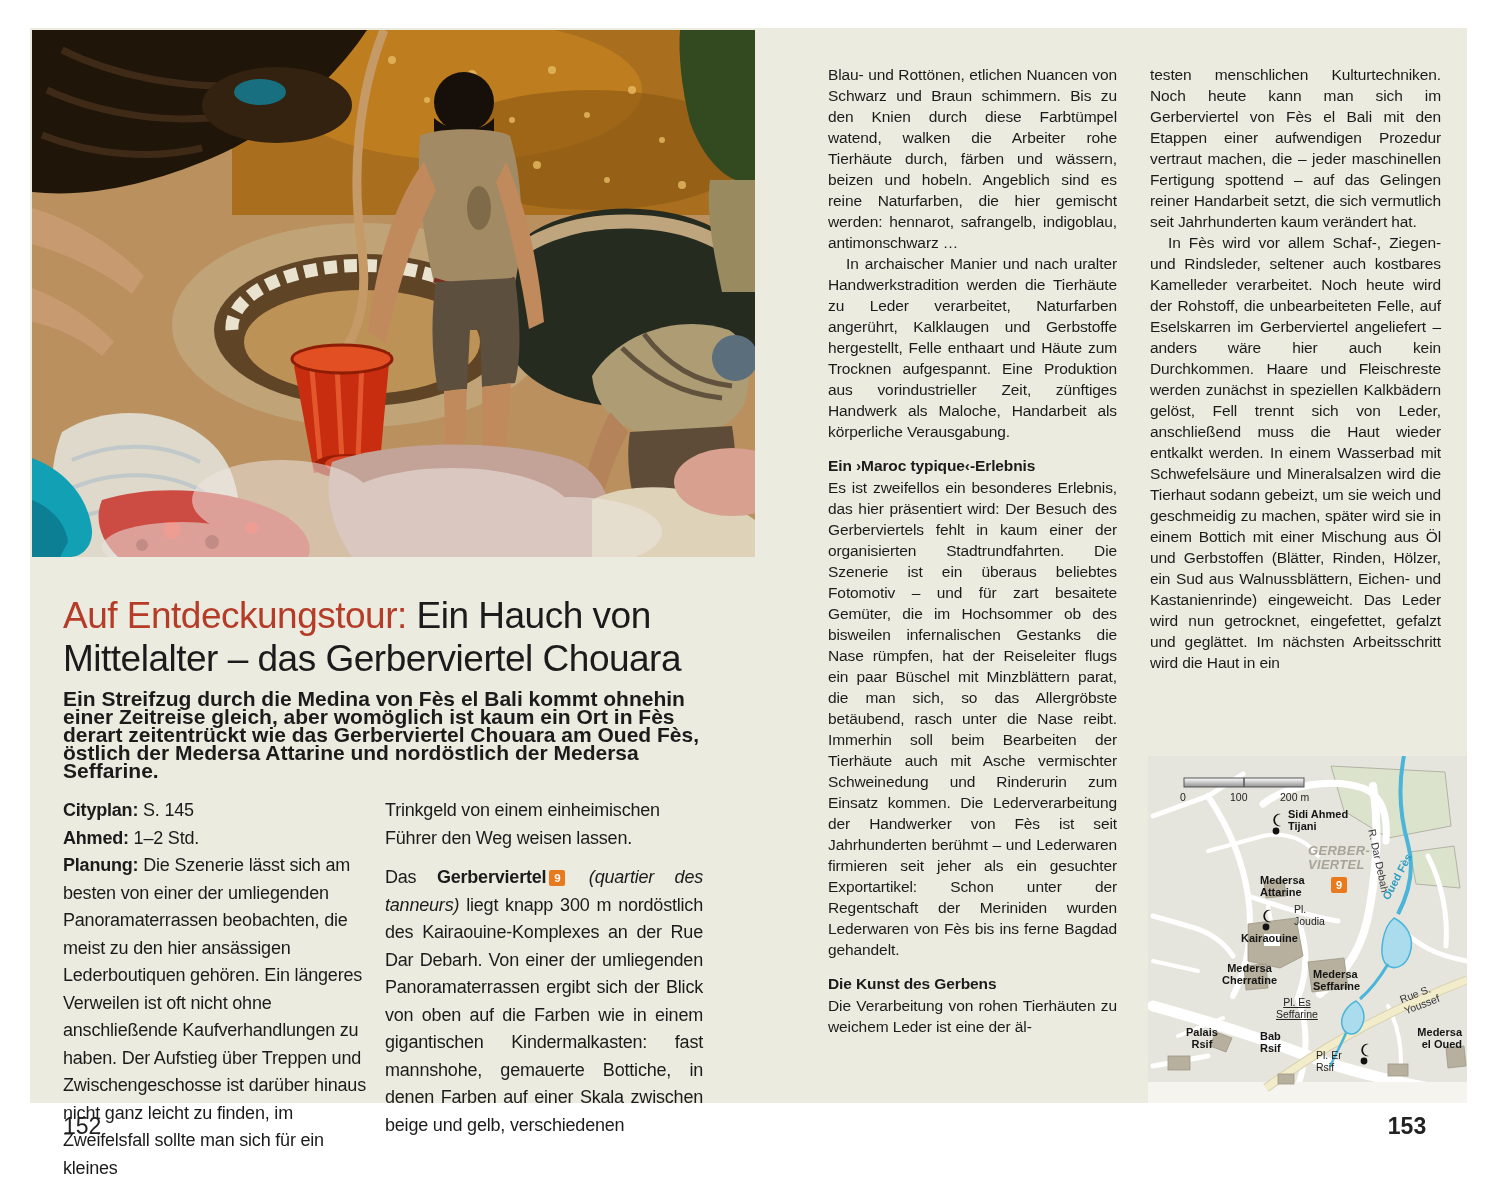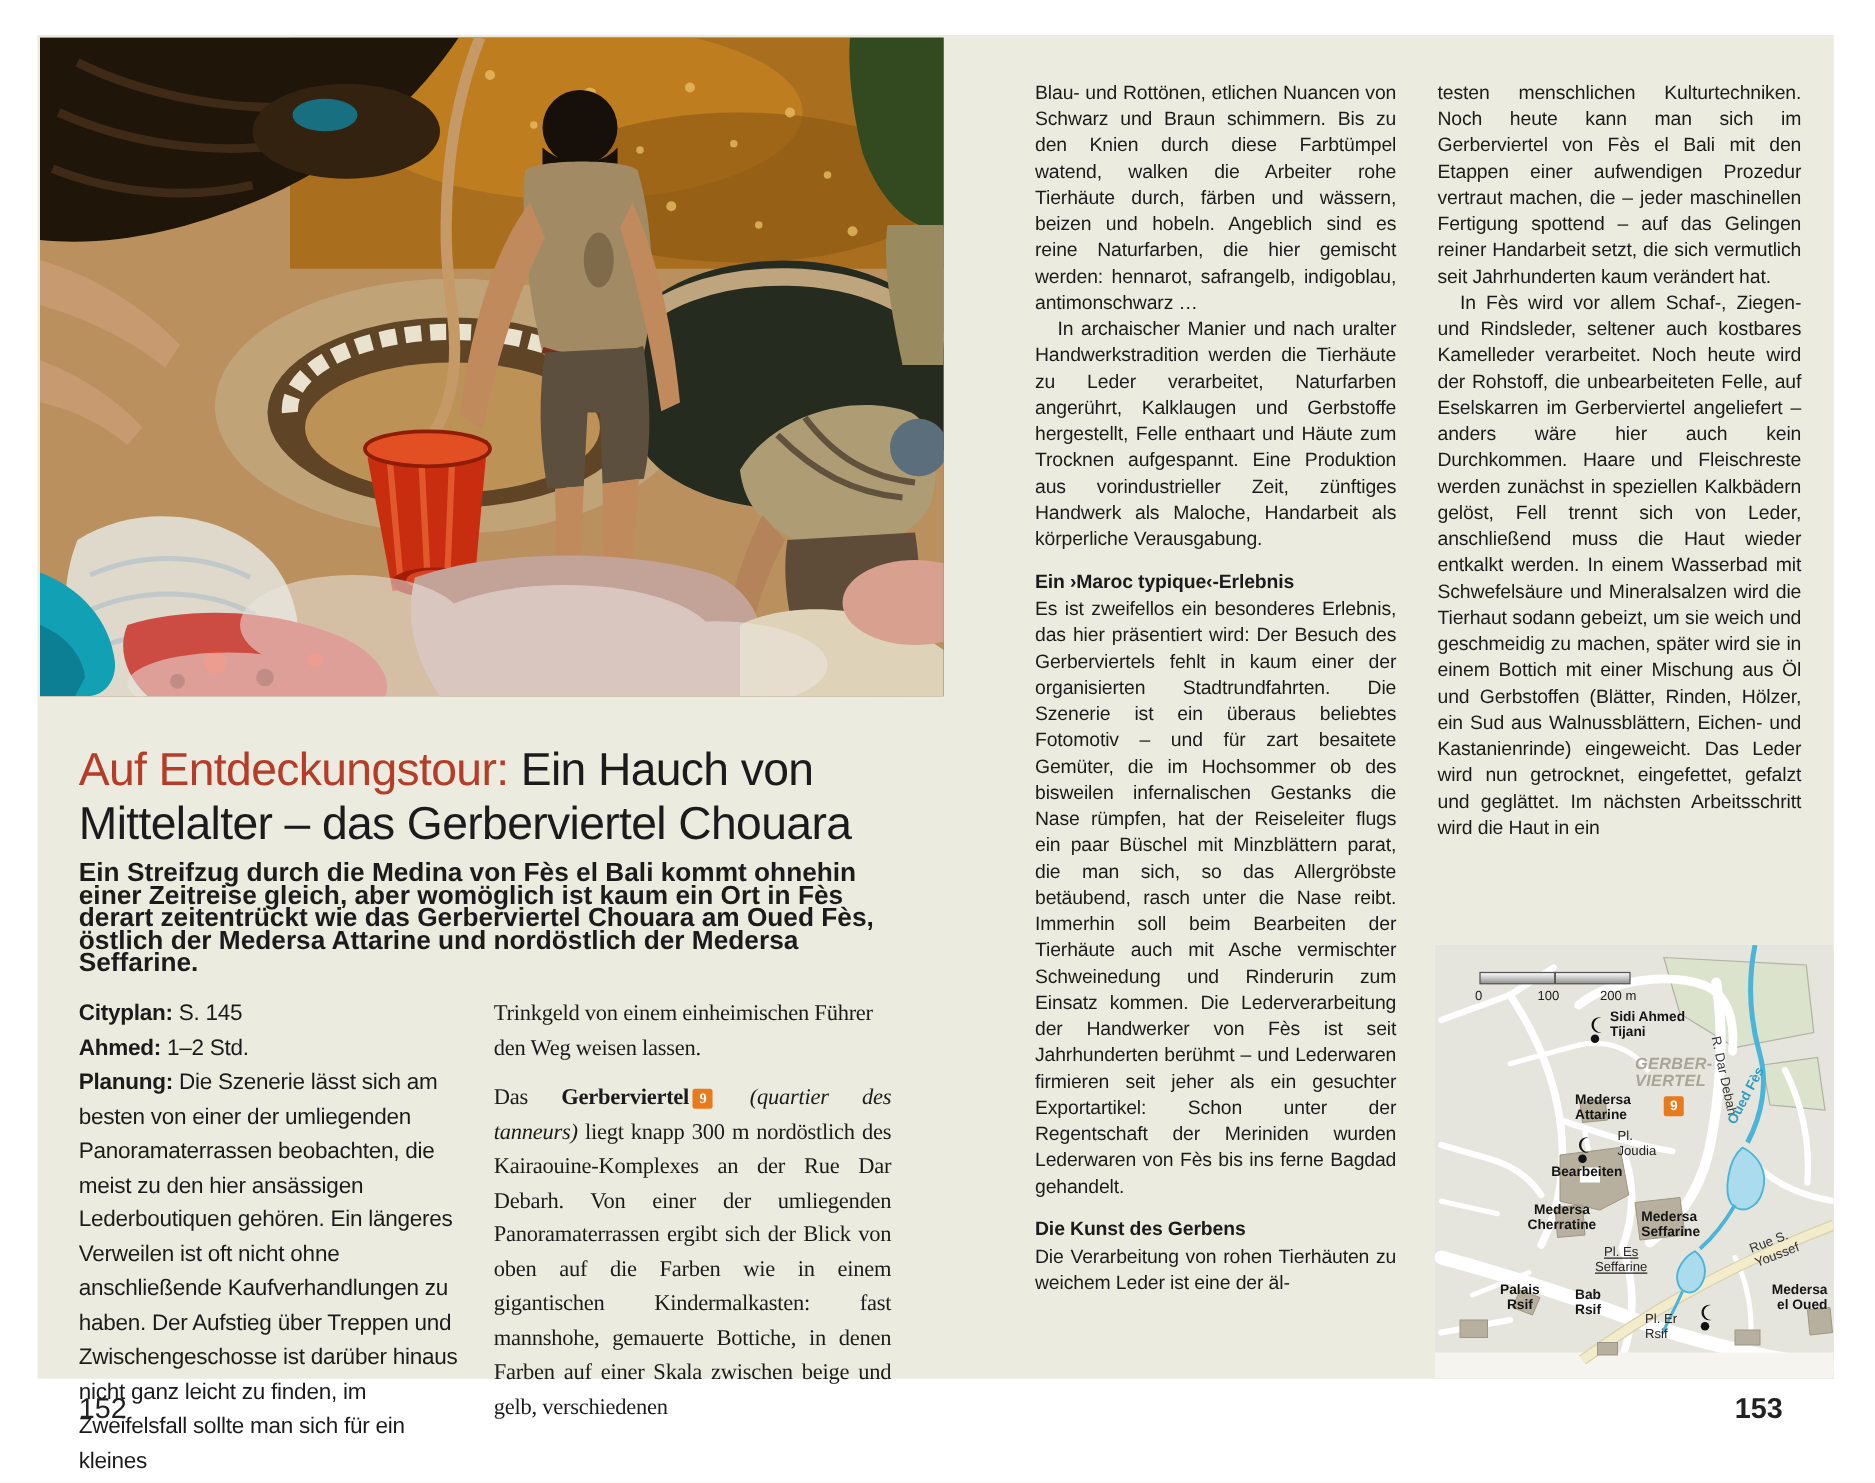--- a/index.html
+++ b/index.html
@@ -14,21 +14,21 @@
   .headline{position:absolute;left:63px;top:594px;width:700px;font-size:37px;line-height:43px;
             font-weight:normal;letter-spacing:-0.5px;color:#1b1b1b;}
   .headline .red{color:#B43C28;}
 
   
   .intro{position:absolute;left:63px;top:690px;width:652px;font-size:21px;line-height:18px;
          font-weight:bold;color:#1b1b1b;}
 
   
   .lcol1{position:absolute;left:63px;top:797px;width:303px;}
-  .lcol2{position:absolute;left:395px;top:797px;width:318px;font-family:Liberation Serif, serif;}
+  .lcol2{position:absolute;left:385px;top:797px;width:318px;}
   .lbody{font-size:18px;line-height:27.5px;letter-spacing:-0.2px;text-align:left;}
   .lbody p{margin:0;}
   .lcol2 .p2{margin-top:12px;text-align:justify;}
   .b{font-weight:bold;}
   .i{font-style:italic;}
 
   
   .rcol1{position:absolute;left:828px;top:64px;width:289px;}
   .rcol2{position:absolute;left:1150px;top:64px;width:291px;}
   .rbody{font-size:15.5px;line-height:21px;letter-spacing:-0.1px;text-align:justify;}
@@ -277,28 +277,28 @@
 Tijani</div>
     <div class="mlabel district" style="left:160px;top:88px;">GERBER-
 VIERTEL</div>
     <div class="mapbadge" style="left:183px;top:121px;">9</div>
     <div class="mlabel street" style="left:230px;top:72px;transform:rotate(78deg);transform-origin:0 0;">R. Dar Debah</div>
     <div class="mlabel water" style="left:232px;top:140px;transform:rotate(-62deg);transform-origin:0 0;">Oued Fès</div>
     <div class="mlabel" style="left:112px;top:118px;">Medersa
 Attarine</div>
     <div class="mlabel small" style="left:146px;top:148px;">Pl.
 Joudia</div>
-    <div class="mlabel" style="left:93px;top:176px;">Bearbeiten</div>
+    <div class="mlabel" style="left:93px;top:176px;">Kairaouine</div>
     <div class="mlabel" style="left:74px;top:206px;text-align:center;">Medersa
 Cherratine</div>
     <div class="mlabel" style="left:165px;top:212px;">Medersa
 Seffarine</div>
     <div class="mlabel small" style="left:128px;top:241px;text-align:center;text-decoration:underline;">Pl. Es
 Seffarine</div>
-    <div class="mlabel" style="left:52px;top:270px;text-align:center;">Palais
+    <div class="mlabel" style="left:38px;top:270px;text-align:center;">Palais
 Rsif</div>
     <div class="mlabel" style="left:112px;top:274px;text-align:center;">Bab
 Rsif</div>
     <div class="mlabel small" style="left:168px;top:282px;margin-top:12px;">Pl. Er
 Rsif</div>
     <div class="mlabel street" style="left:250px;top:238px;transform:rotate(-21deg);transform-origin:0 0;">Rue S. Youssef</div>
     <div class="mlabel" style="left:268px;top:270px;text-align:right;width:46px;">Medersa
 el Oued</div>
   </div>
 

